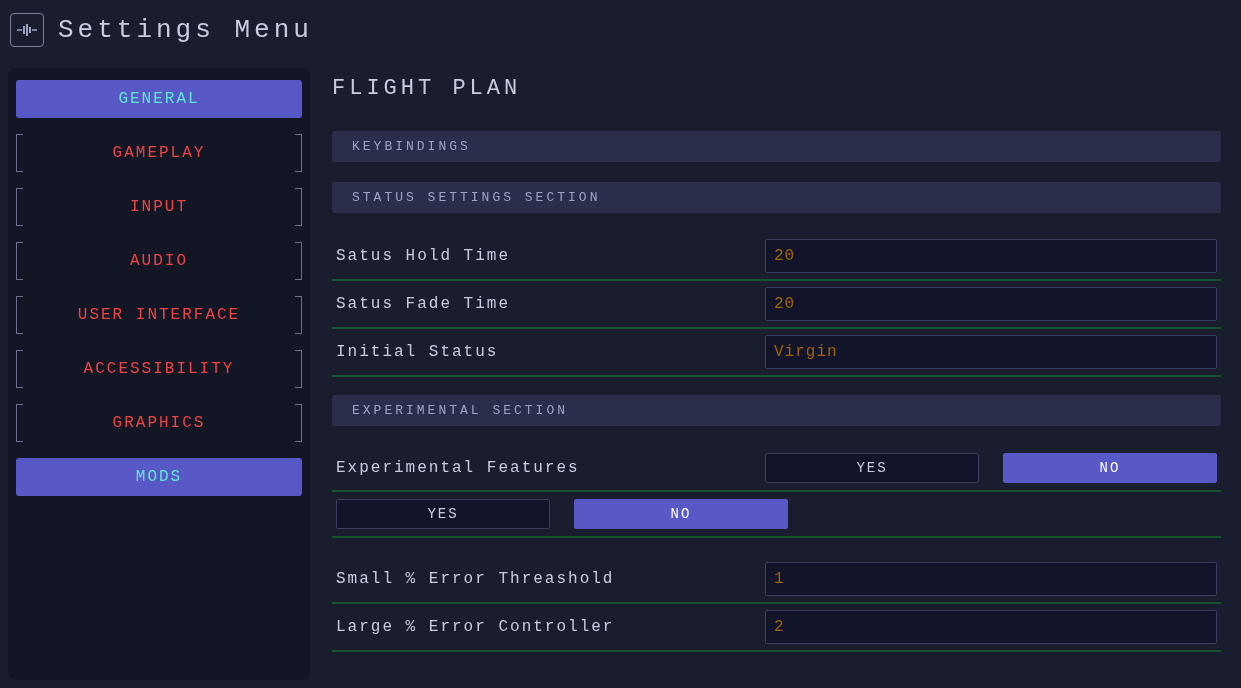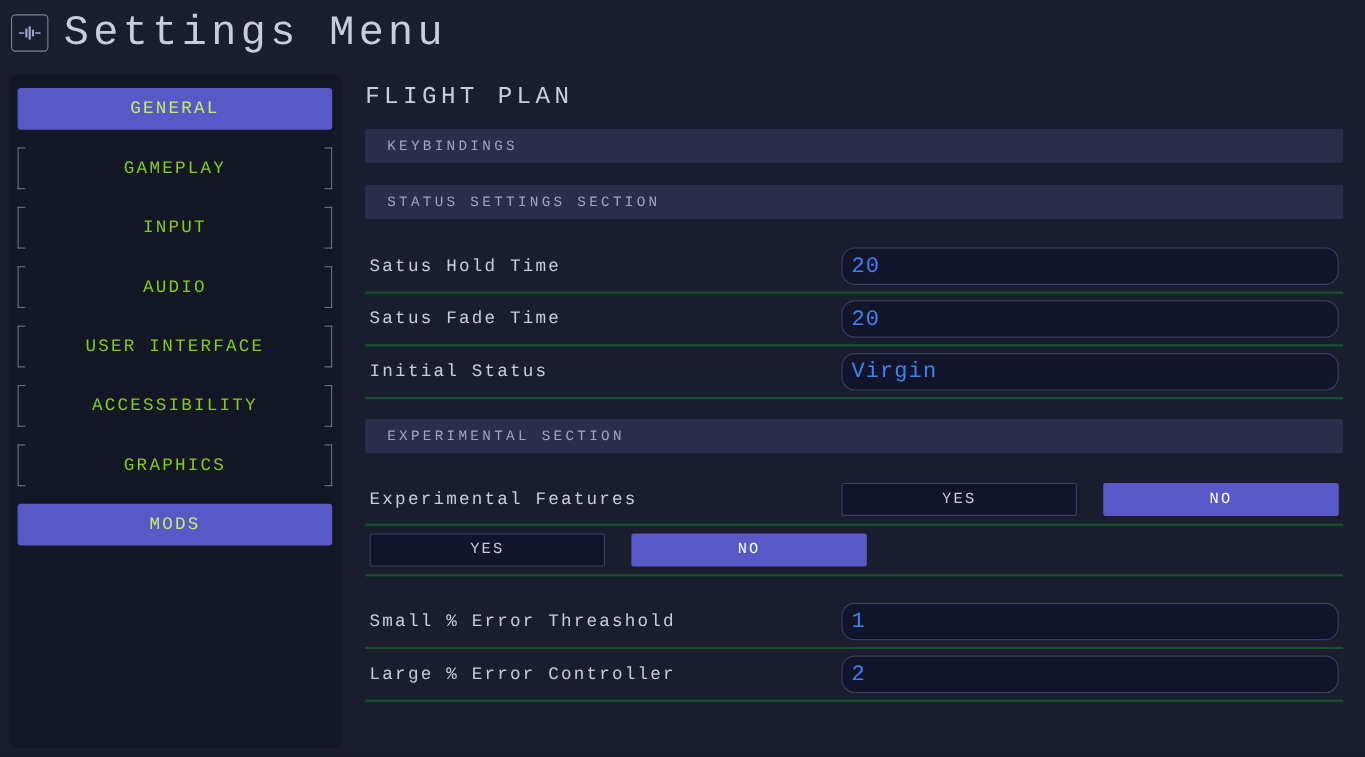--- a/index.html
+++ b/index.html
@@ -22,21 +22,21 @@
     width: 34px;
     height: 34px;
     border: 1px solid #7a7f9f;
     border-radius: 4px;
     display: flex;
     align-items: center;
     justify-content: center;
   }
   .header-icon svg { display: block; }
   .header-title {
-    font-size: 38px;
+    font-size: 26px;
     letter-spacing: 4px;
     color: #c8cce0;
     font-weight: normal;
   }
   .body {
     display: flex;
     gap: 10px;
     padding: 8px 8px;
     height: calc(688px - 60px);
   }
@@ -49,50 +49,50 @@
   }
   .nav-item {
     position: relative;
     margin-bottom: 16px;
     height: 38px;
     display: flex;
     align-items: center;
     justify-content: center;
     font-size: 16px;
     letter-spacing: 2px;
-    color: #84cc16;
+    color: #ef4444;
     cursor: pointer;
     border-radius: 3px;
     font-weight: normal;
   }
   .nav-item.bracketed::before,
   .nav-item.bracketed::after {
     content: "";
     position: absolute;
     top: 0;
     bottom: 0;
     width: 6px;
     border: 1px solid #6a6f8f;
   }
   .nav-item.bracketed::before { left: 0; border-right: none; }
   .nav-item.bracketed::after  { right: 0; border-left: none; }
   .nav-item.active {
     background: #5858c7;
-    color: #bef264;
+    color: #5eead4;
   }
   .main {
     flex: 1;
     padding: 8px 12px 0 12px;
     overflow: hidden;
   }
   .page-title {
     font-size: 22px;
     letter-spacing: 4px;
     color: #c8cce0;
-    margin-bottom: 16px;
+    margin-bottom: 30px;
     font-weight: normal;
   }
   .section-head {
     background: #2a2e4a;
     border-radius: 2px;
     padding: 8px 20px;
     font-size: 13px;
     letter-spacing: 3px;
     color: #9ea4c6;
     margin-bottom: 20px;
@@ -114,24 +114,24 @@
   }
   .row-control {
     width: 452px;
     display: flex;
     gap: 12px;
   }
   .text-input {
     width: 100%;
     background: #12152a;
     border: 1px solid #3a3f5f;
-    border-radius: 12px;
-    color: #3b82f6;
+    border-radius: 2px;
+    color: #a16207;
     font-family: inherit;
-    font-size: 20px;
+    font-size: 16px;
     letter-spacing: 1px;
     padding: 6px 8px;
     height: 34px;
   }
   .toggle-pair { display: flex; gap: 24px; width: 100%; }
   .toggle-btn {
     flex: 1;
     height: 30px;
     display: flex;
     align-items: center;

